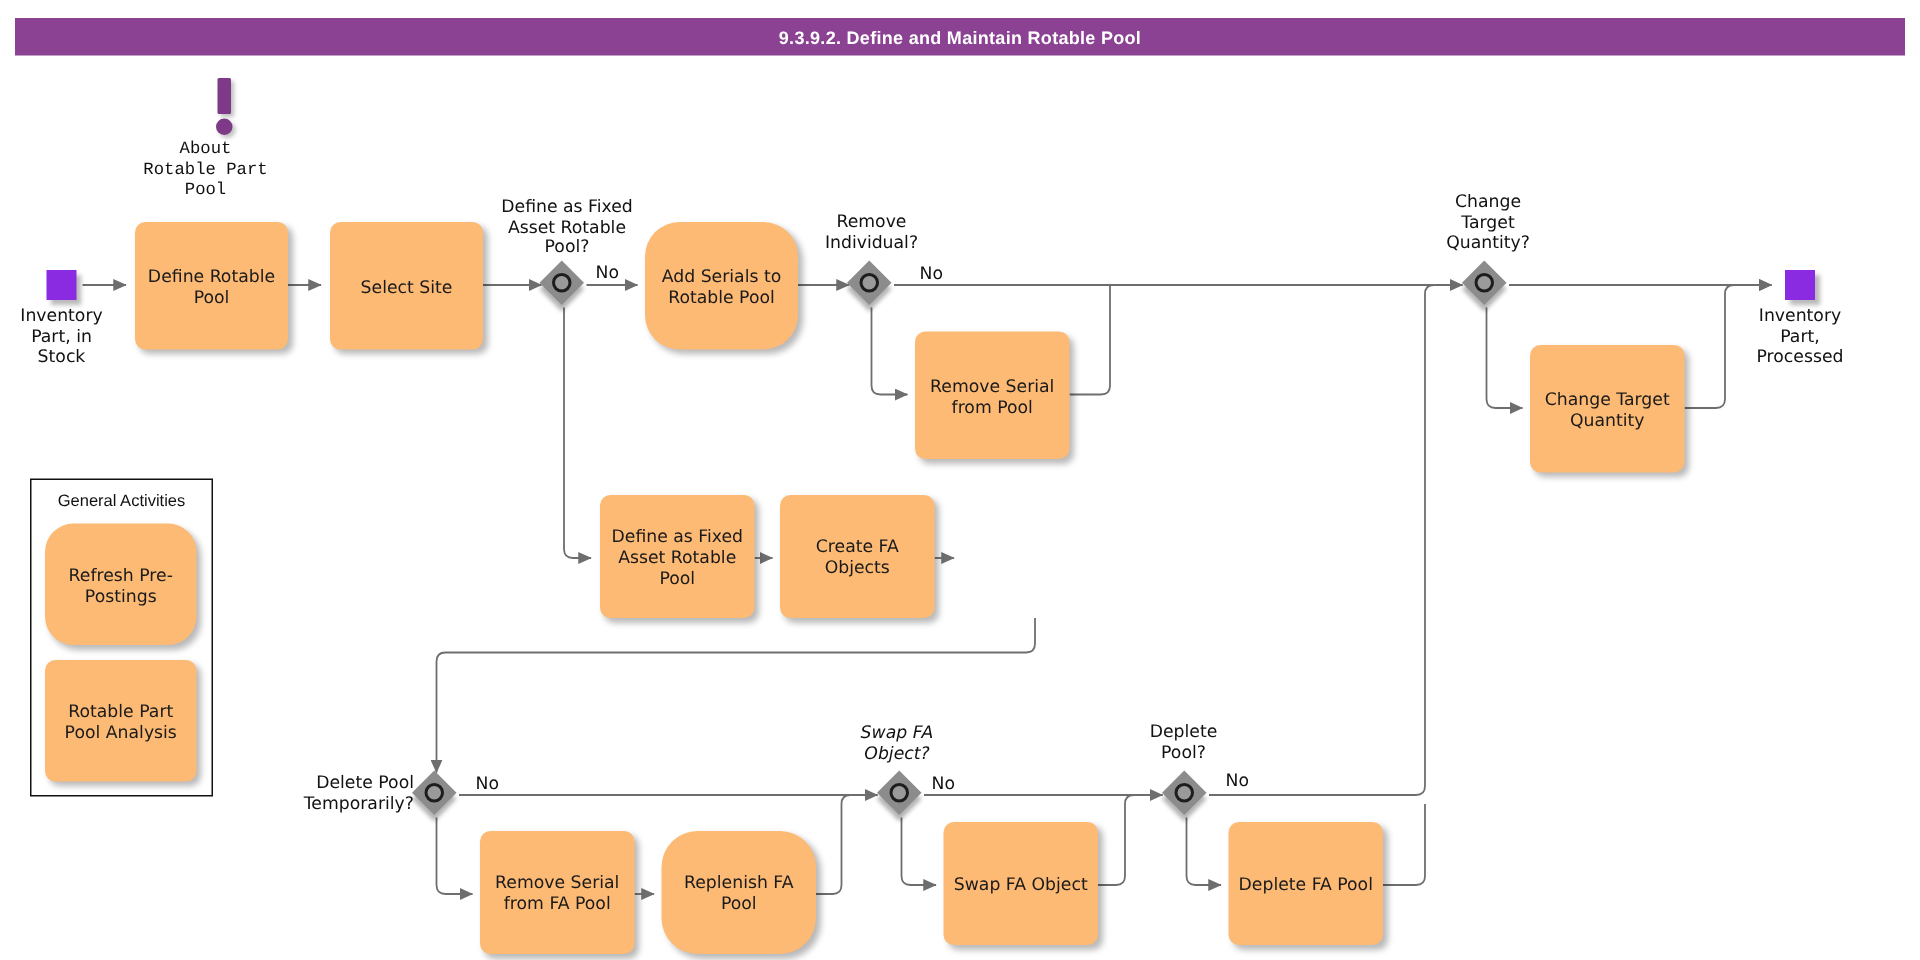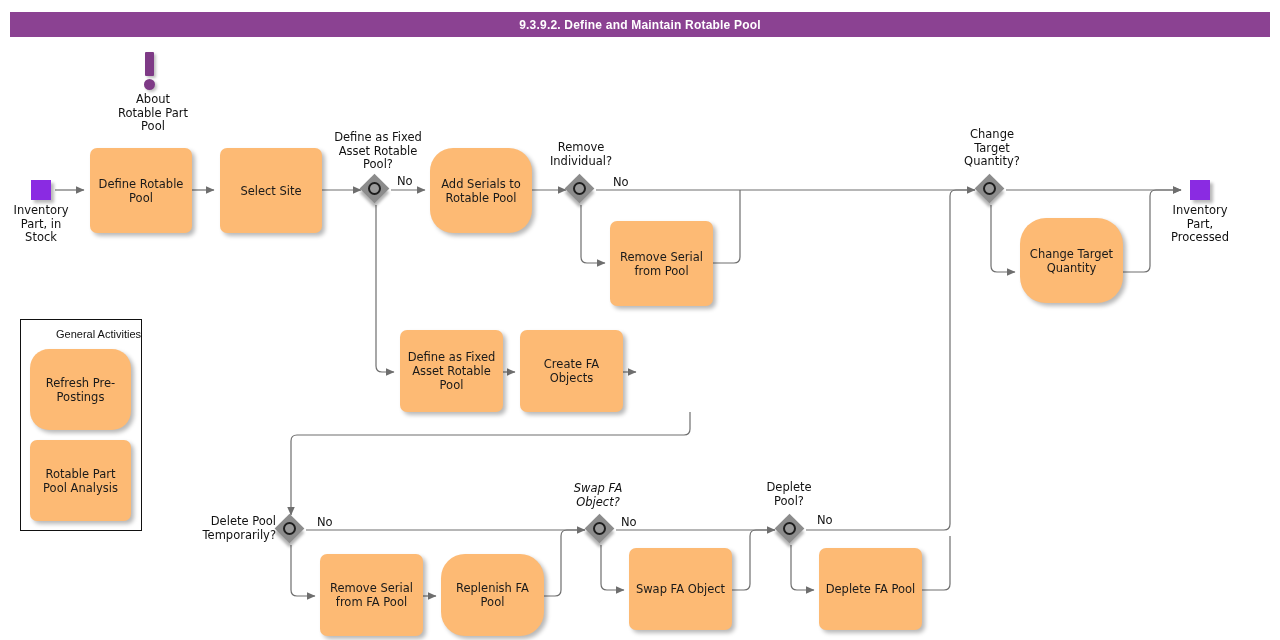--- a/index.html
+++ b/index.html
@@ -52,21 +52,21 @@
   .note .bang-bar{position:absolute;left:9px;top:0;width:9px;height:24px;
                   background:#7e3a86;border-radius:1px;
                   box-shadow:2px 2px 3px rgba(0,0,0,.25);}
   .note .bang-dot{position:absolute;left:8px;top:27px;width:11px;height:11px;
                   border-radius:50%;background:#7e3a86;
                   box-shadow:2px 2px 3px rgba(0,0,0,.25);}
 
   
   .group{position:absolute;box-sizing:border-box;
          border:1.5px solid #111;background:#fff;}
-  .group-title{position:absolute;width:100%;text-align:right;
+  .group-title{position:absolute;width:100%;text-align:center;
                font-family:"Liberation Sans",sans-serif;
                font-size:11px;color:#111;}
 </style>
 </head>
 <body>
 
 <div id="canvas">
 
   <div class="titlebar">9.3.9.2. Define and Maintain Rotable Pool</div>
 
@@ -127,21 +127,21 @@
       <path d="M791,545 L791,584 Q791,590 797,590 L814,590" marker-end="url(#ah)"></path>
 
       <path d="M922,590 L944,590 Q950,590 950,584 L950,536"></path>
     </g>
   </svg>
 
   <div class="note" style="left:136px;top:52px;width:28px;height:40px;">
     <div class="bang-bar"></div>
     <div class="bang-dot"></div>
   </div>
-  <div class="lbl" style="left:103px;top:93px;width:100px;">About
+  <div class="lbl" style="left:87px;top:93px;width:100px;font-family:Liberation Mono, monospace;">About
 Rotable Part
 Pool</div>
 
   <div class="evt" style="left:31px;top:180px;"></div>
   <div class="lbl" style="left:0px;top:204px;width:82px;">Inventory
 Part, in
 Stock</div>
 
   <div class="evt" style="left:1190px;top:180px;"></div>
   <div class="lbl" style="left:1158px;top:204px;width:84px;">Inventory
@@ -160,21 +160,21 @@
   <div class="task" style="left:430px;top:148px;width:102px;height:85px;border-radius:23px;">
     <span>Add Serials to
 Rotable Pool</span>
   </div>
 
   <div class="task" style="left:610px;top:221px;width:103px;height:85px;">
     <span>Remove Serial
 from Pool</span>
   </div>
 
-  <div class="task" style="left:1020px;top:218px;width:103px;height:85px;border-radius:26px;">
+  <div class="task" style="left:1020px;top:230px;width:103px;height:85px;">
     <span>Change Target
 Quantity</span>
   </div>
 
   <div class="task" style="left:400px;top:330px;width:103px;height:82px;">
     <span>Define as Fixed
 Asset Rotable
 Pool</span>
   </div>
 

